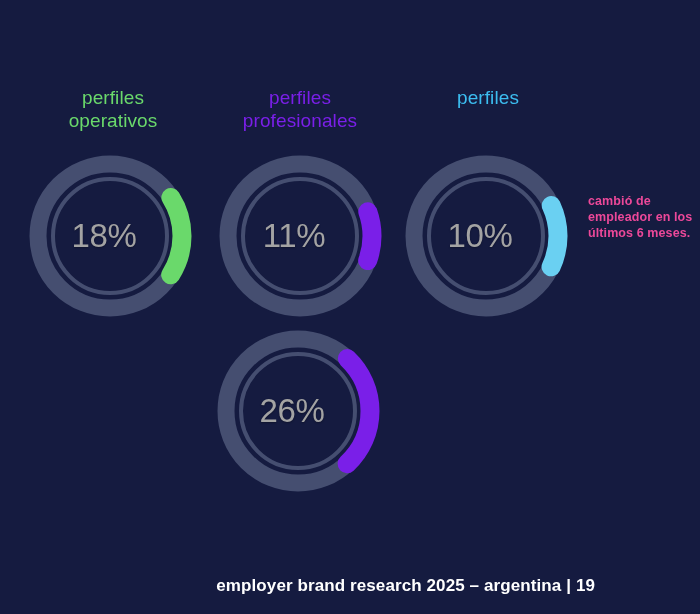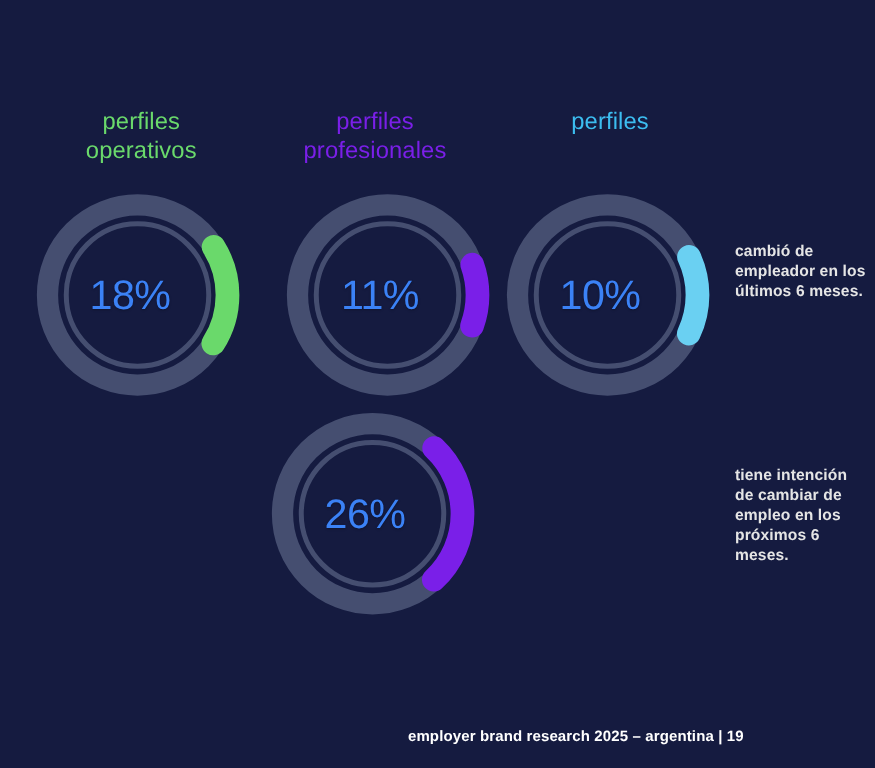--- a/index.html
+++ b/index.html
@@ -53,57 +53,57 @@
   }
   .donut .pct {
     position: absolute;
     left: 0;
     top: 0;
     width: 176px;
     height: 176px;
     display: flex;
     align-items: center;
     justify-content: center;
-    color: #3b82f6;
+    color: #a3a3a3;
     font-size: 33px;
     font-weight: 400;
     letter-spacing: -0.4px;
     padding-right: 12px;
     box-sizing: border-box;
     text-shadow: 0 1px 2px rgba(0,0,0,0.30);
   }
 
   
   #d-r1c1 { left: 22px;  top: 148px; }
-  #d-r1c2 { left: 222px; top: 148px; }
+  #d-r1c2 { left: 212px; top: 148px; }
   #d-r1c3 { left: 398px; top: 148px; }
   #d-r2c1 { left: 22px;  top: 333px; }
   #d-r2c2 { left: 210px; top: 323px; }
   #d-r2c3 { left: 398px; top: 333px; }
 
   
   .row-label {
     position: absolute;
     width: 108px;
-    color: #e5e5e5;
+    color: #ec4899;
     font-size: 12.5px;
     line-height: 16px;
     font-weight: 700;
     letter-spacing: 0.1px;
   }
   #label-row1 { left: 588px; top: 193px; }
   #label-row2 { left: 588px; top: 372px; }
 
   
   #footer {
     position: absolute;
     right: 18px;
     bottom: 18px;
     color: #ffffff;
-    font-size: 12px;
+    font-size: 17px;
     font-weight: 700;
     letter-spacing: 0.1px;
   }
 </style>
 </head>
 <body>
 
 <div id="slide">
 
   <div class="col-head" id="head-op" style="color: rgb(106, 217, 107);">
@@ -150,17 +150,16 @@
     <svg viewBox="0 0 176 176">
       <circle class="outer-track" cx="88" cy="88" r="72" fill="none" stroke-width="17" stroke="#454e70"></circle>
       <circle class="inner-track" cx="88" cy="88" r="57" fill="none" stroke-width="4" stroke="#454e70"></circle>
       <circle class="value-arc" cx="88" cy="88" r="72" fill="none" stroke-width="19" stroke-linecap="round" transform="rotate(-90 88 88)" stroke="#7a1fe8" stroke-dasharray="117.62122895040186 334.76811316652834" stroke-dashoffset="-54.286721054031624"></circle>
     </svg>
     <div class="pct">26%</div>
   </div>
 
 
   <div class="row-label" id="label-row1">cambió de empleador en los últimos 6 meses.</div>
-  <div class="row-label" id="label-row2">tiene intención de cambiar de empleo en los próximos 6 meses.</div>
 
   <div id="footer">employer brand research 2025 – argentina | 19</div>
 
 </div>
 
 </body></html>

